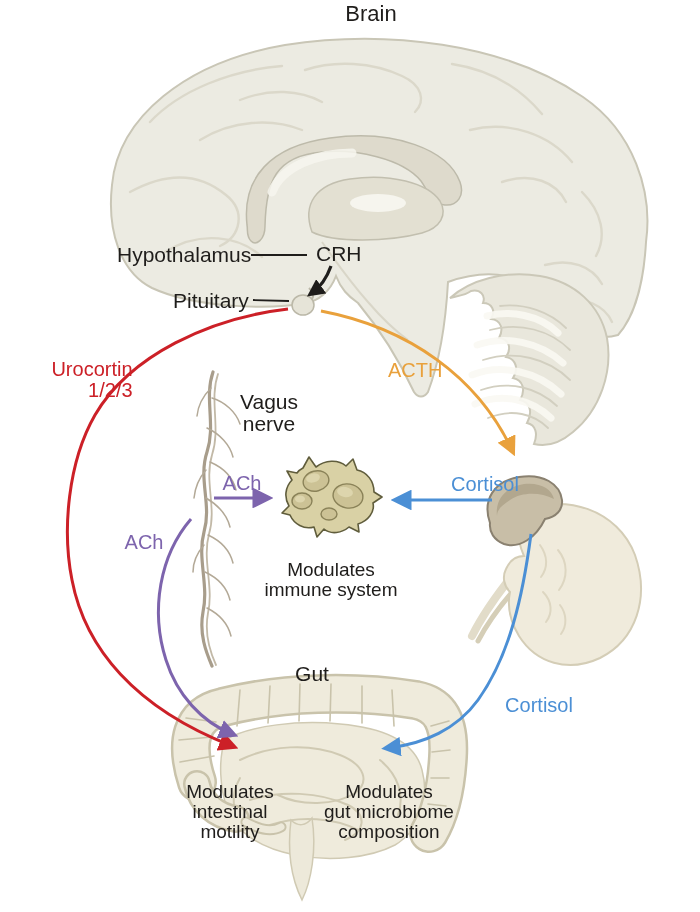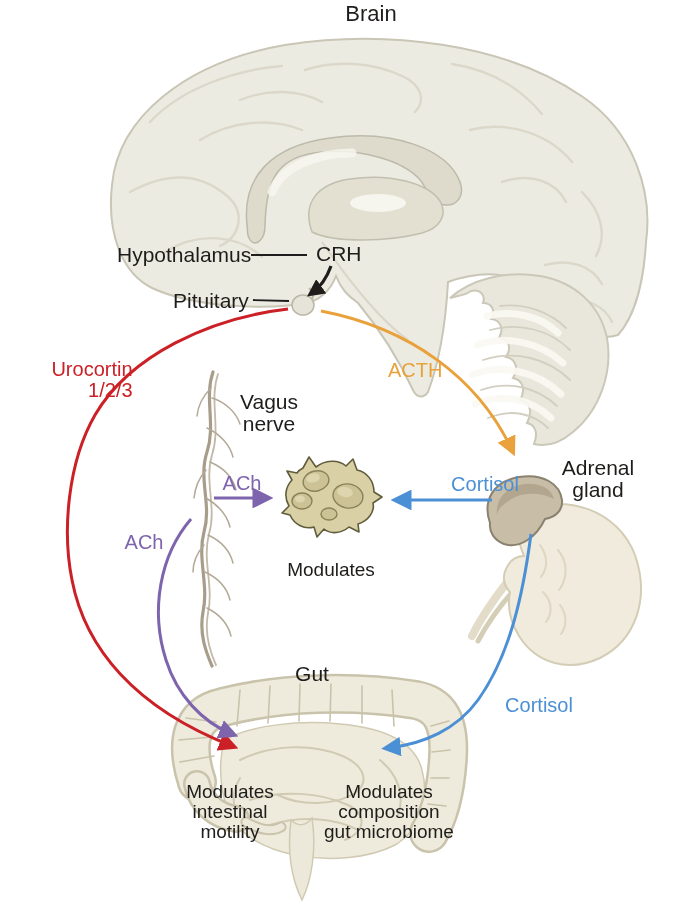--- a/index.html
+++ b/index.html
@@ -232,37 +232,34 @@
   <div>Vagus</div>
   <div>nerve</div>
 </div>
 
 <div class="lbl ctr f20 purple" style="left:242px;top:473px;">ACh</div>
 <div class="lbl ctr f20 purple" style="left:144px;top:532px;">ACh</div>
 
 <div class="lbl ctr f20 blue" style="left:441px;top:474px;">Cortisol</div>
 <div class="lbl ctr f20 blue" style="left:495px;top:695px;">Cortisol</div>
 
-<div class="lbl ctr f21" style="left:598px;top:457px;">
-  <div>Adrenal</div>
-  <div>gland</div>
-</div>
 
 <div class="lbl ctr f21" style="left:312px;top:663px;">Gut</div>
 
 <div class="lbl ctr f19" style="left:331px;top:536px;">
   <div>Modulates</div>
+  <div>immune system</div>
 </div>
 
 <div class="lbl ctr f19" style="left:230px;top:758px;">
   <div>Modulates</div>
   <div>intestinal</div>
   <div>motility</div>
 </div>
 
 <div class="lbl ctr f19" style="left:389px;top:758px;">
   <div>Modulates</div>
+  <div>gut microbiome</div>
   <div>composition</div>
-  <div>gut microbiome</div>
 </div>
 
 
 </div>
 
 </body></html>

